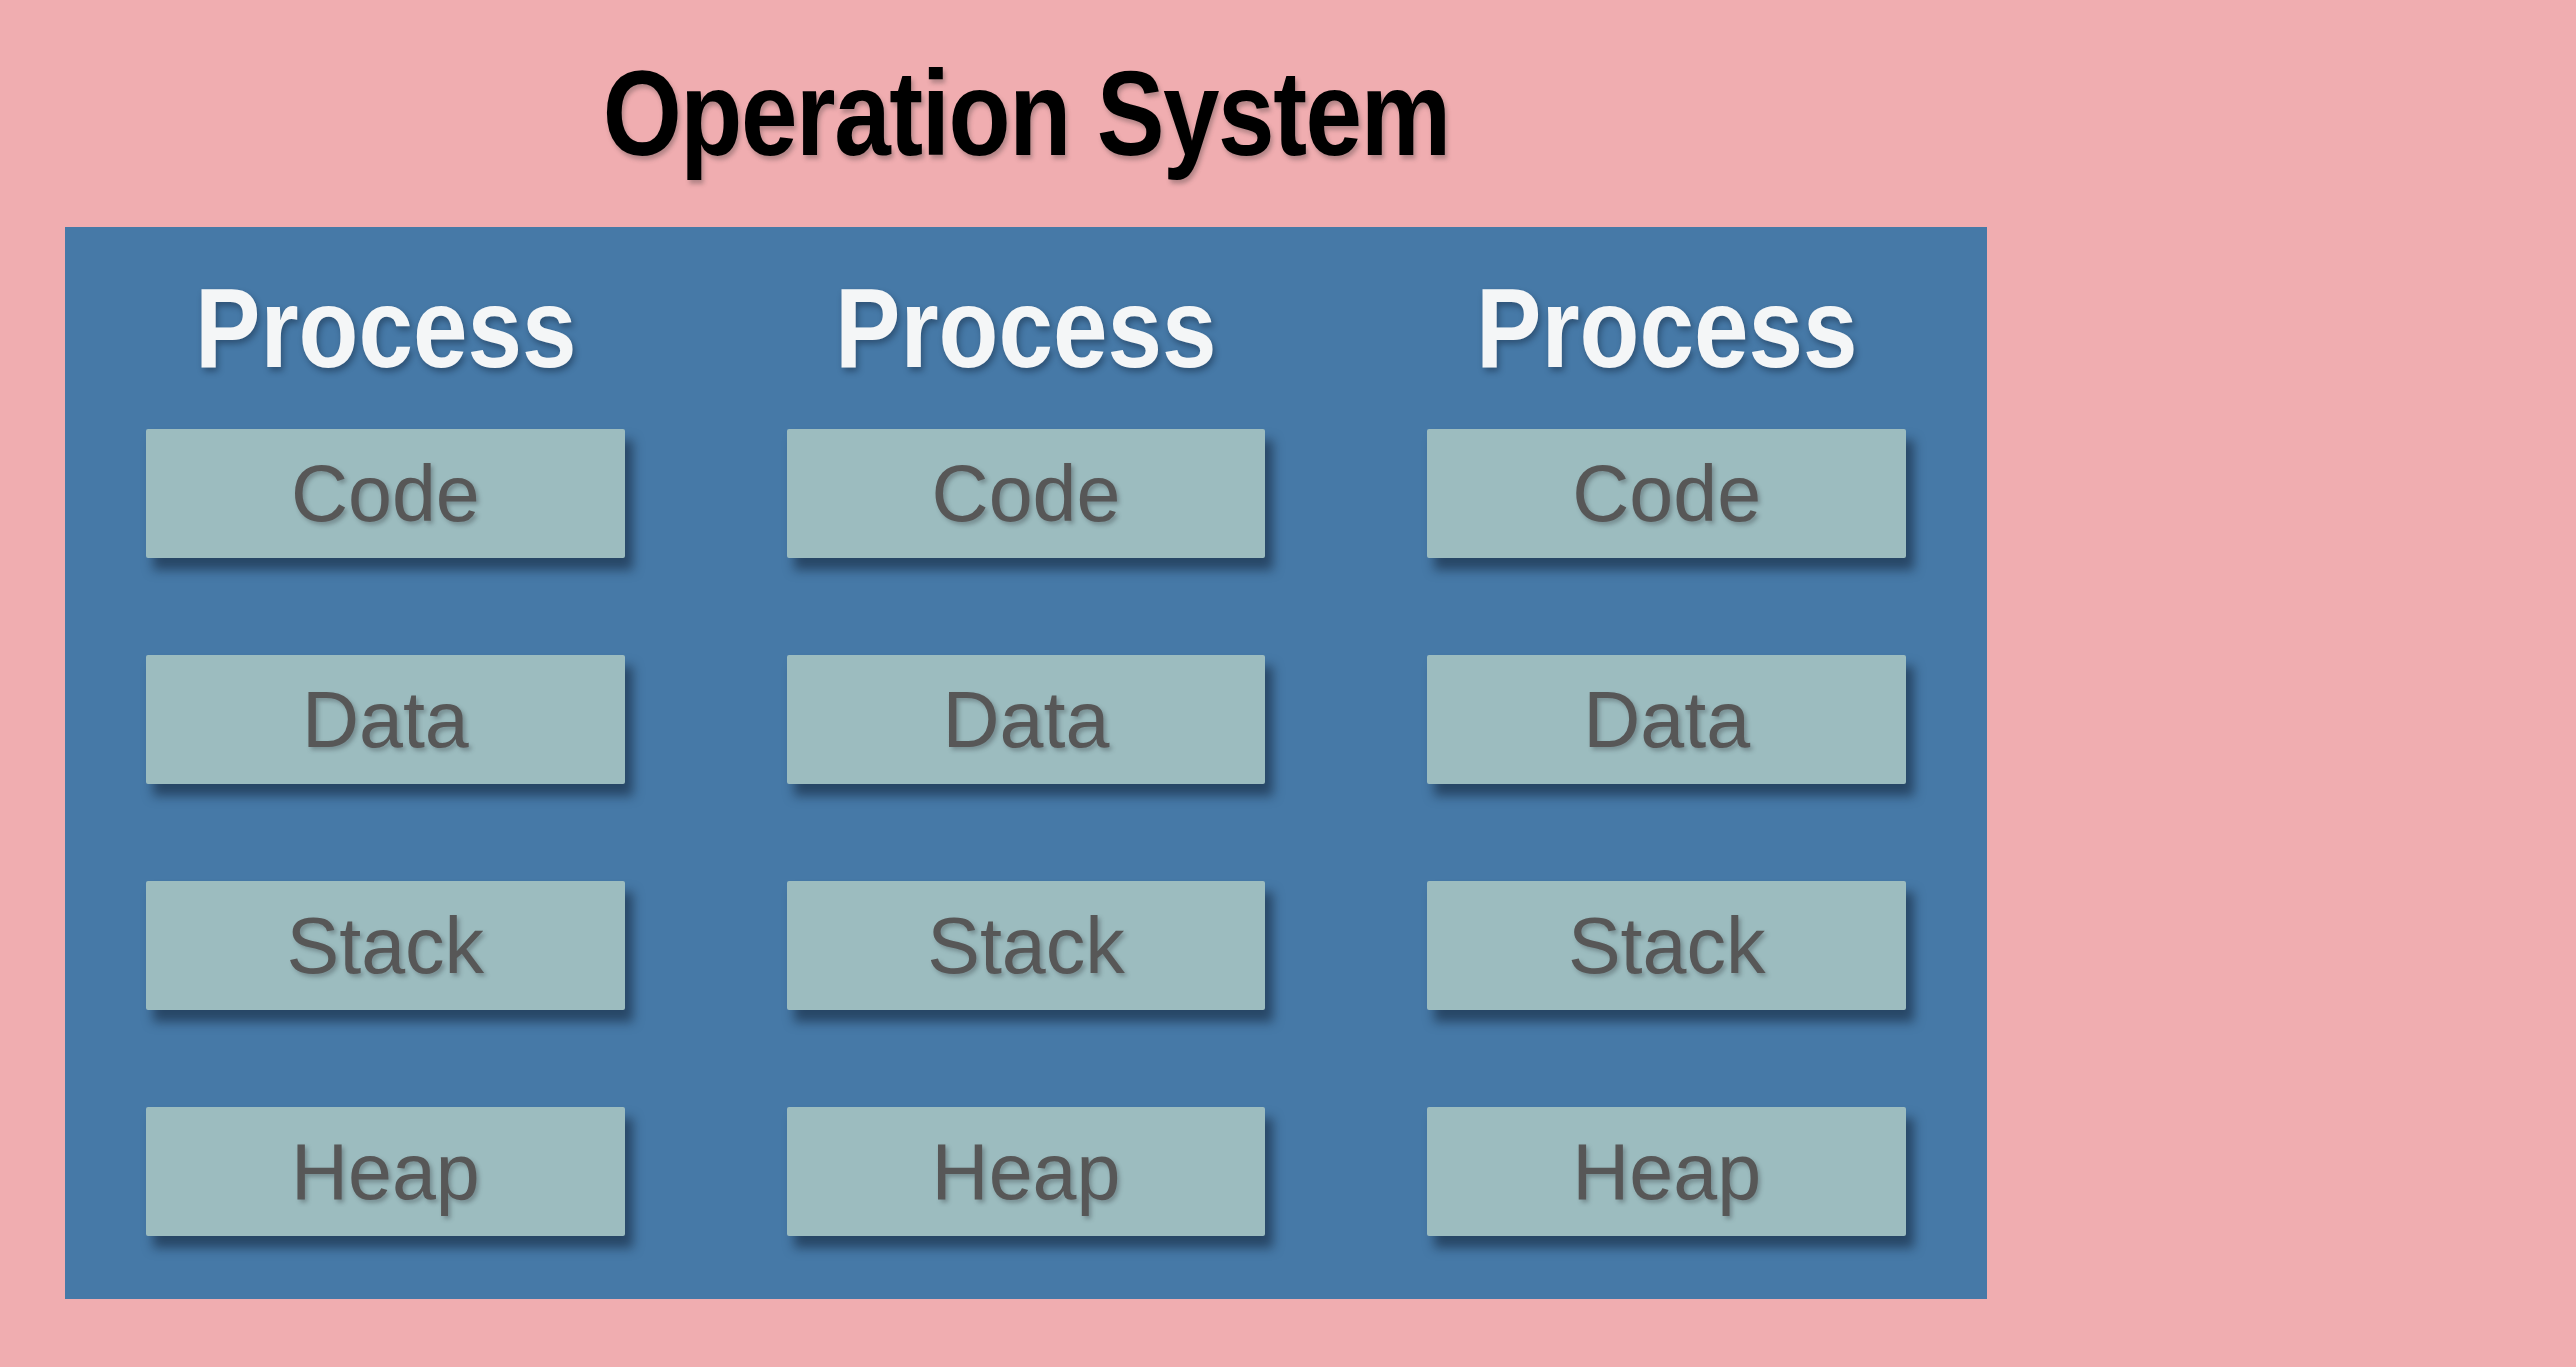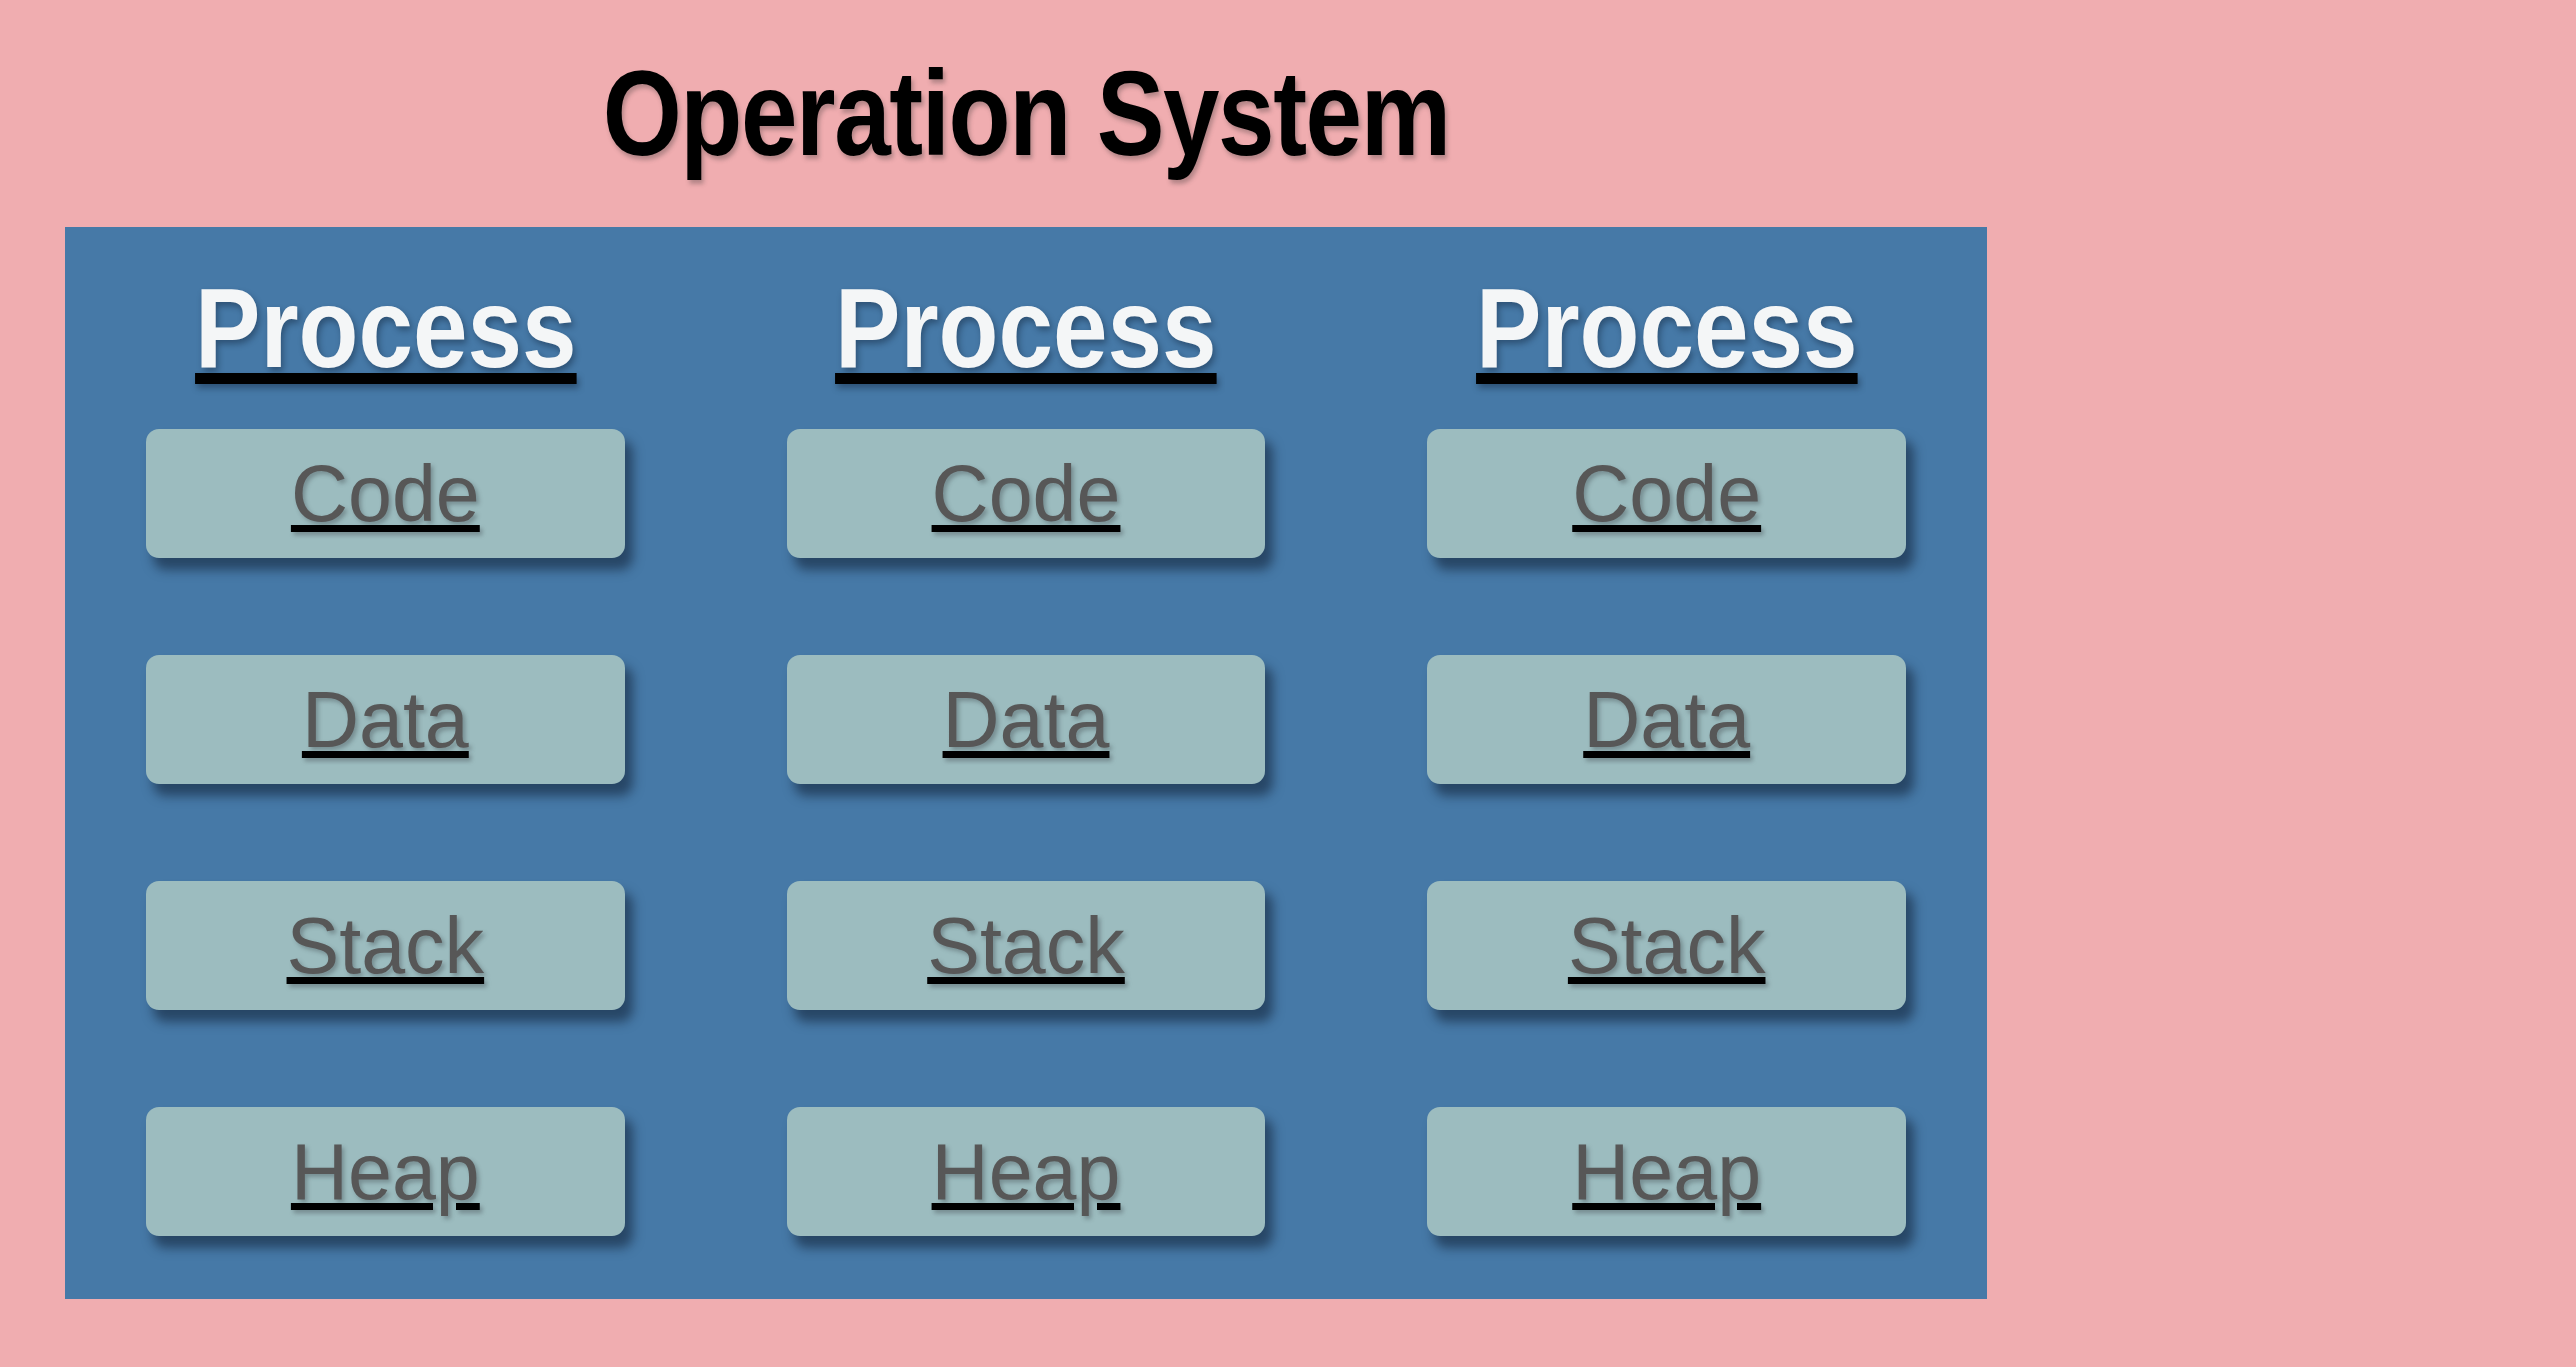--- a/index.html
+++ b/index.html
@@ -40,21 +40,20 @@
     position:absolute;
     top:227px;left:0;right:0;
     height:1072px;
     padding:0 65px;
     display:flex;
     justify-content:space-between;
   }
   .process{
     width:742px;height:1072px;
     background:var(--process-fill);
-    text-decoration:underline;
   }
   .process-title{
     height:202px;
     display:flex;align-items:center;justify-content:center;
   }
   .process-title span{
     font-size:114px;
     font-weight:700;
     line-height:1;
     color:var(--process-label);
@@ -64,21 +63,21 @@
     white-space:nowrap;
   }
   .segments{
     display:flex;
     flex-direction:column;
     gap:97px;
     padding:0 81px;
   }
   .segment{
     height:129px;
-    border-radius:13px;
+    border-radius:2px;
     background:var(--segment-fill);
     box-shadow:7.8px 11.2px 10.3px var(--shadow-color);
     display:flex;align-items:center;justify-content:center;
     font-size:79px;
     line-height:1;
     color:var(--segment-text);
     text-shadow:2.6px 3.4px 4.3px rgba(50,55,60,0.35);
   }
 </style>
 </head>

